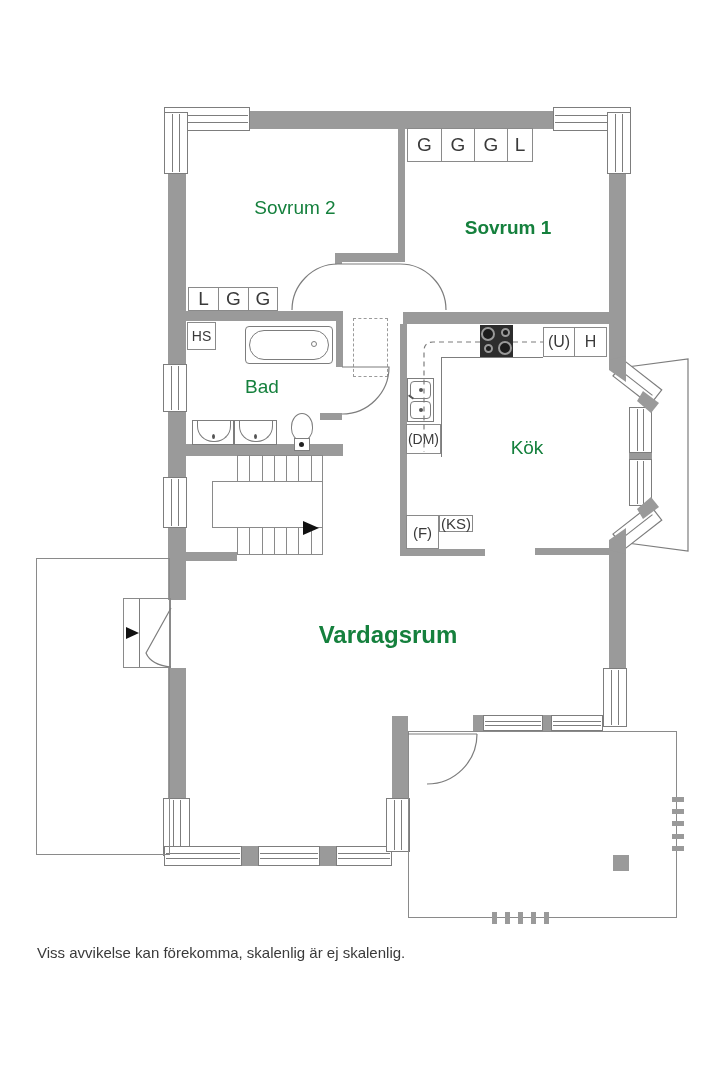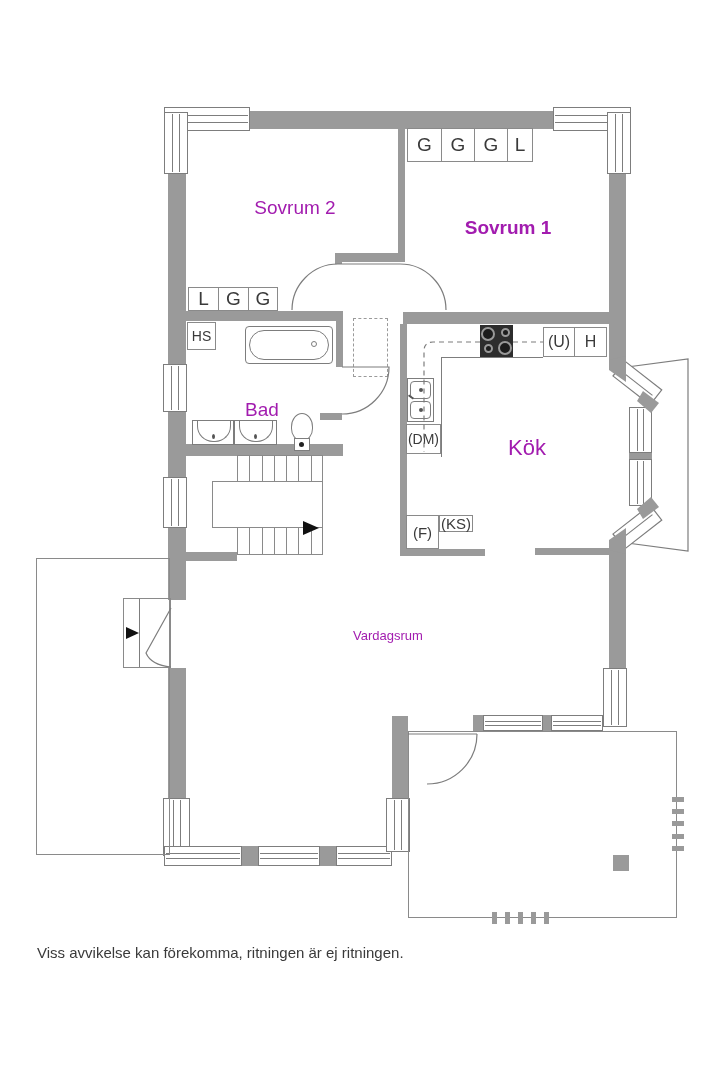--- a/index.html
+++ b/index.html
@@ -8,21 +8,21 @@
   .abs{position:absolute;}
   .wall{position:absolute;background:#9a9a9a;}
   .thinline{position:absolute;background:#7d7d7d;}
   .win{position:absolute;background:#fff;border:1px solid #7d7d7d;box-sizing:border-box;}
   .winh::before,.winh::after{content:"";position:absolute;left:1px;right:1px;top:34%;border-top:1px solid #7d7d7d;}
   .winh::after{top:62%;}
   .winv::before,.winv::after{content:"";position:absolute;top:1px;bottom:1px;left:34%;border-left:1px solid #7d7d7d;}
   .winv::after{left:62%;}
   .box{position:absolute;background:#fff;border:1px solid #8a8a8a;box-sizing:border-box;
        display:flex;align-items:center;justify-content:center;color:#3a3a3a;}
-  .lbl{position:absolute;color:#a21caf;white-space:nowrap;transform:translate(-50%,-50%);}
+  .lbl{position:absolute;color:#15803d;white-space:nowrap;transform:translate(-50%,-50%);}
   .outline{position:absolute;border:1px solid #8a8a8a;box-sizing:border-box;background:transparent;}
   .treads{position:absolute;background:repeating-linear-gradient(90deg,#8a8a8a 0 1px,transparent 1px 12.3px);}
   .arrow-r{position:absolute;width:0;height:0;border-top:7px solid transparent;border-bottom:7px solid transparent;border-left:16px solid #111;}
   .arrow-r.small{border-top-width:6px;border-bottom-width:6px;border-left-width:13px;}
   .burner{position:absolute;border-radius:50%;border:2px solid #999;background:#1c1c1c;box-sizing:content-box;}
   .basin{position:absolute;border:1px solid #7d7d7d;border-top:none;border-radius:0 0 16px 16px;background:#fff;}
   .dot{position:absolute;border-radius:50%;background:#555;}
   svg{position:absolute;left:0;top:0;pointer-events:none;}
 </style>
 </head>
@@ -144,23 +144,23 @@
   <div class="outline" style="left:410px;top:381px;width:21px;height:18px;border-radius:4px;border-color:#7d7d7d;"></div>
   <div class="outline" style="left:410px;top:401px;width:21px;height:18px;border-radius:4px;border-color:#7d7d7d;"></div>
   <div class="dot" style="left:419px;top:388px;width:4px;height:4px;"></div>
   <div class="dot" style="left:419px;top:408px;width:4px;height:4px;"></div>
   <div class="thinline" style="left:408px;top:396px;width:6px;height:2px;background:#555;transform:rotate(35deg);"></div>
 
   <div class="abs" style="left:353px;top:318px;width:35px;height:59px;border:1px dashed #9a9a9a;box-sizing:border-box;"></div>
 
   <div class="lbl" style="left:295px;top:208px;font-size:19px;">Sovrum 2</div>
   <div class="lbl" style="left:508px;top:228px;font-size:19px;font-weight:bold;">Sovrum 1</div>
-  <div class="lbl" style="left:262px;top:387px;font-size:19px;margin-top:23px;">Bad</div>
-  <div class="lbl" style="left:527px;top:448px;font-size:22px;">Kök</div>
-  <div class="lbl" style="left:388px;top:635px;font-size:13px;">Vardagsrum</div>
+  <div class="lbl" style="left:262px;top:387px;font-size:19px;">Bad</div>
+  <div class="lbl" style="left:527px;top:448px;font-size:19px;">Kök</div>
+  <div class="lbl" style="left:388px;top:635px;font-size:24px;font-weight:bold;">Vardagsrum</div>
 
   <svg width="720" height="1080">
     <g fill="none" stroke="#7d7d7d" stroke-width="1.2">
 
       <path d="M612,369 L688,359 L688,551 L612,541"></path>
 
       <g transform="translate(613,376) rotate(38)">
         <rect x="0" y="-19" width="47" height="19" fill="#ffffff"></rect>
         <line x1="4" y1="-9" x2="43" y2="-9"></line>
       </g>
@@ -180,14 +180,14 @@
       <path d="M342,367 L389,367 A47,47 0 0 1 342,414"></path>
 
       <path d="M171,608 L146,653 Q151,665 171,667"></path>
 
       <path d="M408,734 L477,734 M477,734 A50,50 0 0 1 427,784"></path>
 
       <path stroke-dasharray="5,4" d="M480,342 L433,342 Q424,342 424,351 L424,452 M513,342 L543,342"></path>
     </g>
   </svg>
 
-  <div class="abs" style="left:37px;top:944px;font-size:15px;color:#3a3a3a;">Viss avvikelse kan förekomma, ritningen är ej ritningen.</div>
+  <div class="abs" style="left:37px;top:944px;font-size:15px;color:#3a3a3a;">Viss avvikelse kan förekomma, skalenlig är ej skalenlig.</div>
 </div>
 
 </body></html>

